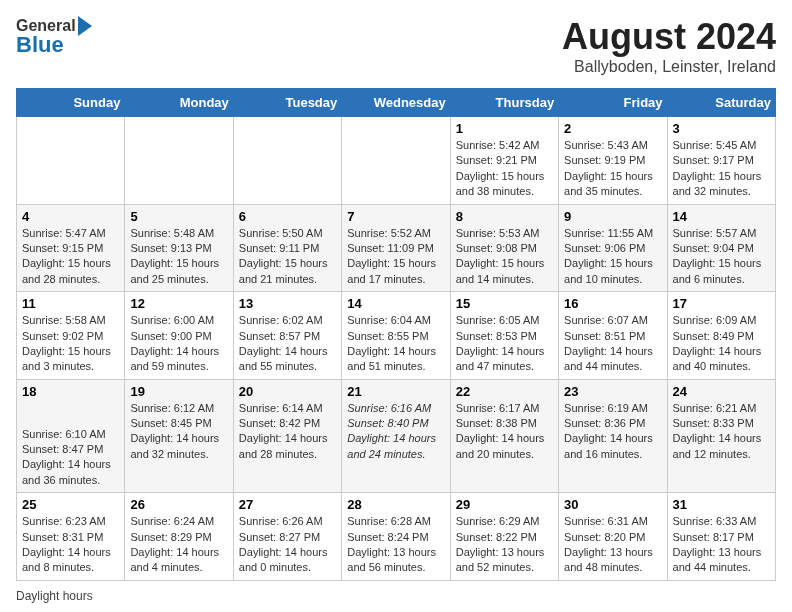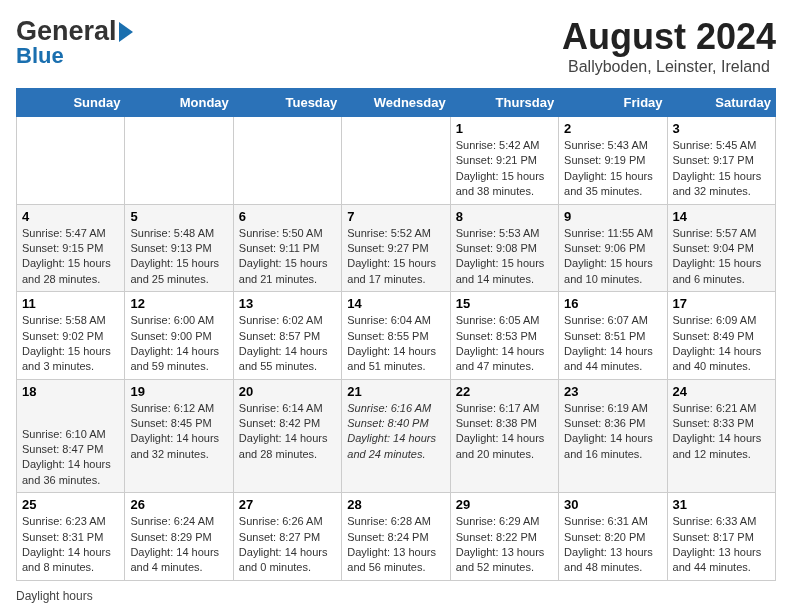--- a/index.html
+++ b/index.html
@@ -28,21 +28,21 @@
       border-left: 14px solid #1a6faf;
       display: inline-block;
       margin-left: 2px;
       vertical-align: middle;
     }
     .logo-line {
       display: flex;
       align-items: center;
     }
     .title-block {
-      text-align: center;
+      text-align: right;
     }
     .title-block h1 {
       font-size: 36px;
       font-weight: bold;
       color: #222;
     }
     .title-block h2 {
       font-size: 16px;
       font-weight: normal;
       color: #444;
@@ -86,21 +86,21 @@
       font-size: 12px;
       color: #444;
     }
   </style>
 </head>
 <body>
 
 <div class="header">
   <div class="logo">
     <div class="logo-line">
-      <span style="font-size:27px;font-weight:bold;color:#333;text-align:center;">General</span>
+      <span style="font-size:16px;font-weight:bold;color:#333;text-align:center;">General</span>
       <span class="logo-arrow"></span>
     </div>
     <span style="font-size:22px;font-weight:bold;color:#1a6faf;margin-top:-4px;">Blue</span>
   </div>
   <div class="title-block">
     <h1>August 2024</h1>
     <h2>Ballyboden, Leinster, Ireland</h2>
   </div>
 </div>
 
@@ -162,21 +162,21 @@
         <td>
           <div class="day-num">6</div>
           <div class="day-info" style="white-space: pre-line;">Sunrise: 5:50 AM
 Sunset: 9:11 PM
 Daylight: 15 hours
 and 21 minutes.</div>
         </td>
         <td>
           <div class="day-num">7</div>
           <div class="day-info" style="white-space: pre-line;">Sunrise: 5:52 AM
-Sunset: 9:27 PM
+Sunset: 11:09 PM
 Daylight: 15 hours
 and 17 minutes.</div>
         </td>
         <td>
           <div class="day-num">8</div>
           <div class="day-info" style="white-space: pre-line;">Sunrise: 5:53 AM
 Sunset: 9:08 PM
 Daylight: 15 hours
 and 14 minutes.</div>
         </td>

